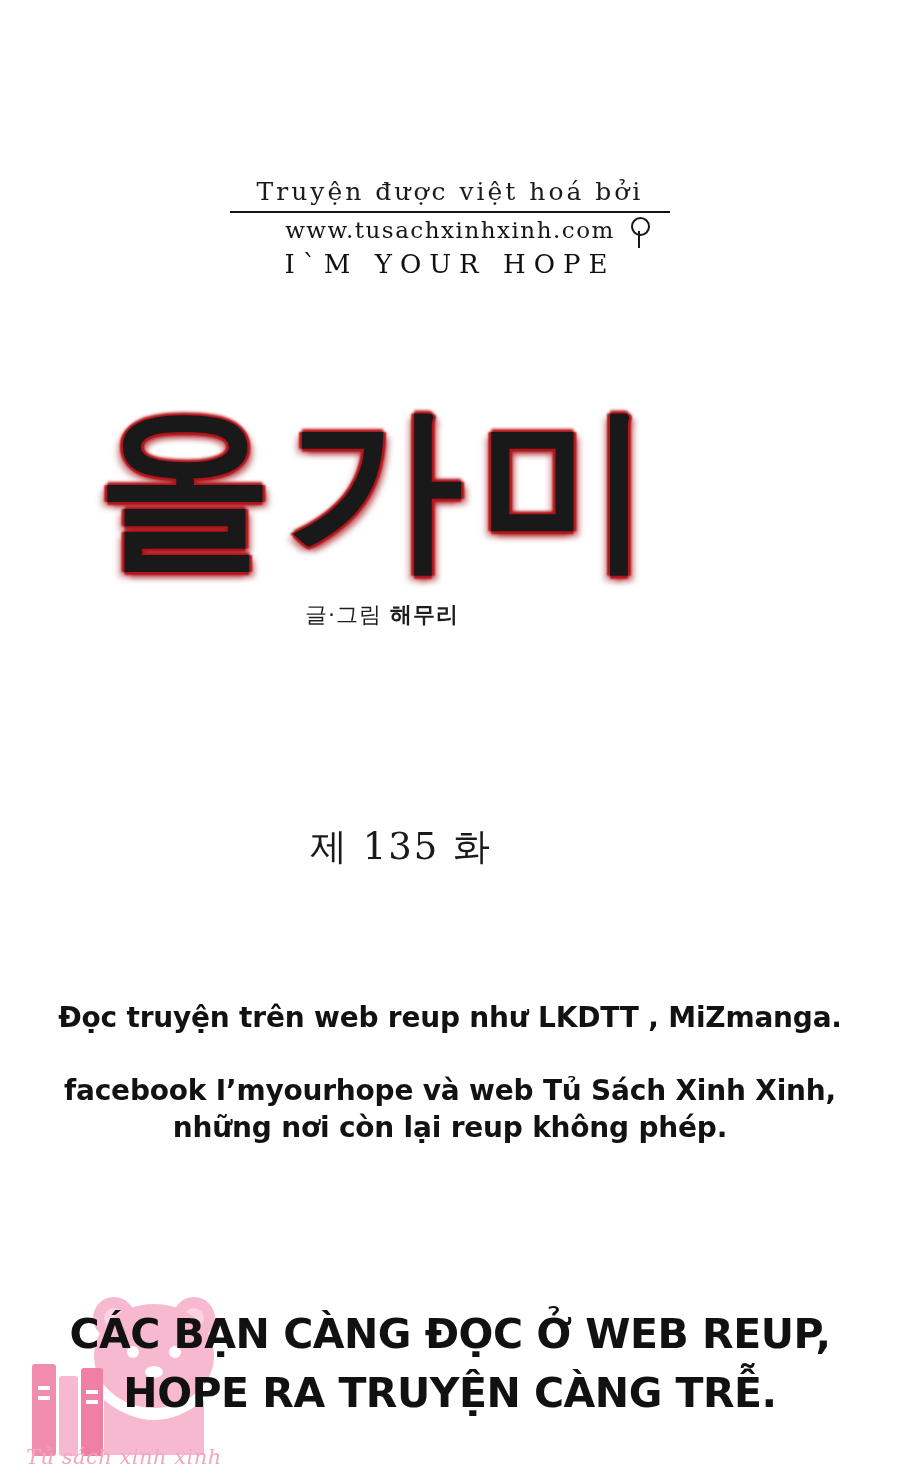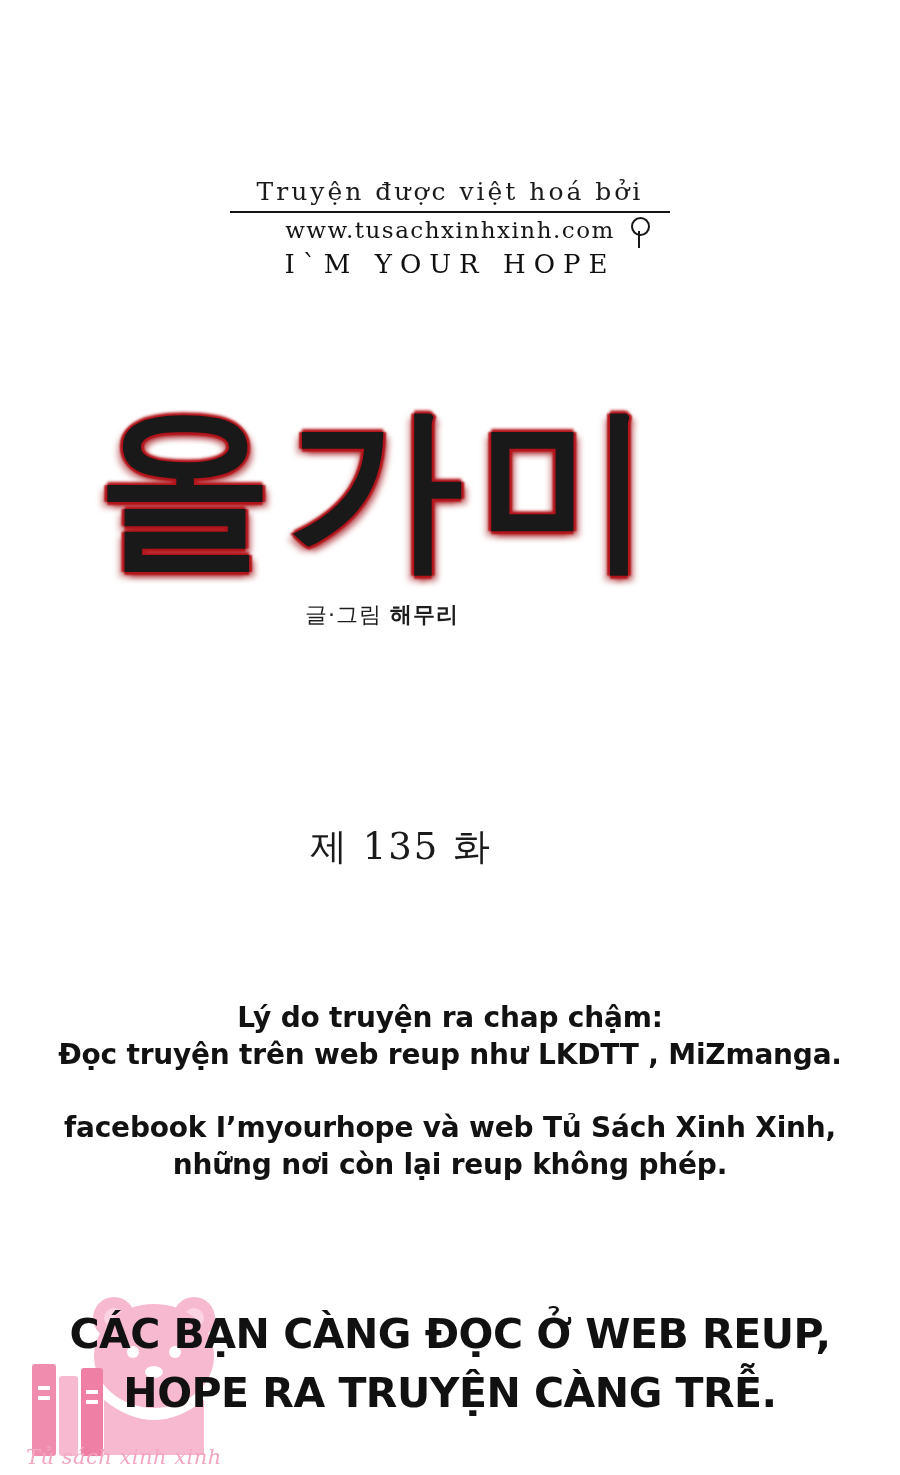--- a/index.html
+++ b/index.html
@@ -201,21 +201,20 @@
   <div class="author">
     <span>글·그림</span>
     <b>해무리</b>
   </div>
 </div>
 
 <div class="episode">제 135 화</div>
 
 <div class="notes">
   <div class="note-p">
-    <div>Lý do truyện ra chap chậm:</div>
     <div>Đọc truyện trên web reup như LKDTT , MiZmanga.</div>
   </div>
   <div class="note-gap"></div>
   <div class="note-p">
     <div>facebook I’myourhope và web Tủ Sách Xinh Xinh,</div>
     <div>những nơi còn lại reup không phép.</div>
   </div>
 </div>
 
 <div class="bottom-msg">

